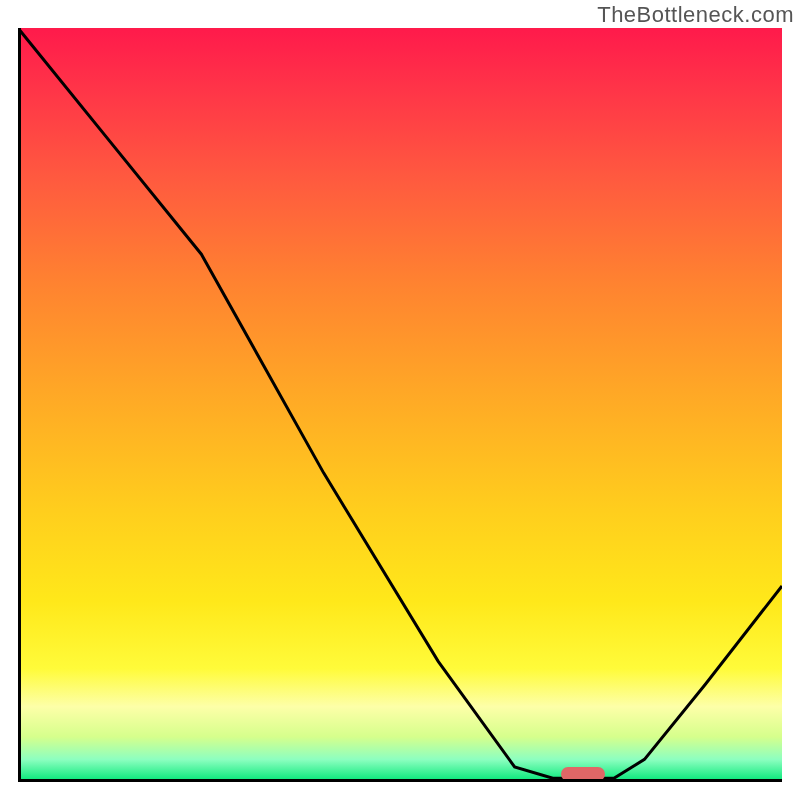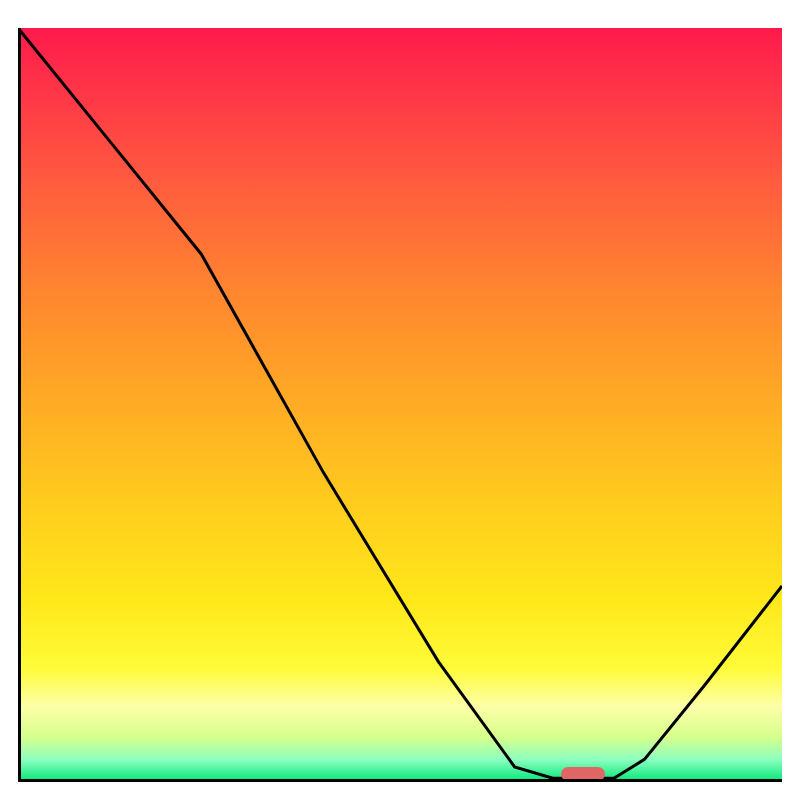--- a/index.html
+++ b/index.html
@@ -84,20 +84,21 @@
     border-radius: 7px;
     background: #e06666; 
     transform: translate(-50%, -50%);
   }
 </style>
 </head>
 <body>
 
 <div class="stage">
 
+  <div class="watermark">TheBottleneck.com</div>
 
   <div class="plot">
     <div class="grad"></div>
 
     <svg class="curve" viewBox="0 0 100 100" preserveAspectRatio="none">
       <path fill="none" stroke="#000000" stroke-width="3" vector-effect="non-scaling-stroke" d="M 0.00 0.00 L 12.00 15.00 L 24.00 30.00 L 40.00 59.00 L 55.00 84.00 L 65.00 98.00 L 70.00 99.50 L 78.00 99.50 L 82.00 97.00 L 90.00 87.00 L 100.00 74.00"></path>
     </svg>
 
     <div class="marker" style="left: 74%; top: 99%; background: rgb(224, 102, 102);"></div>
 

